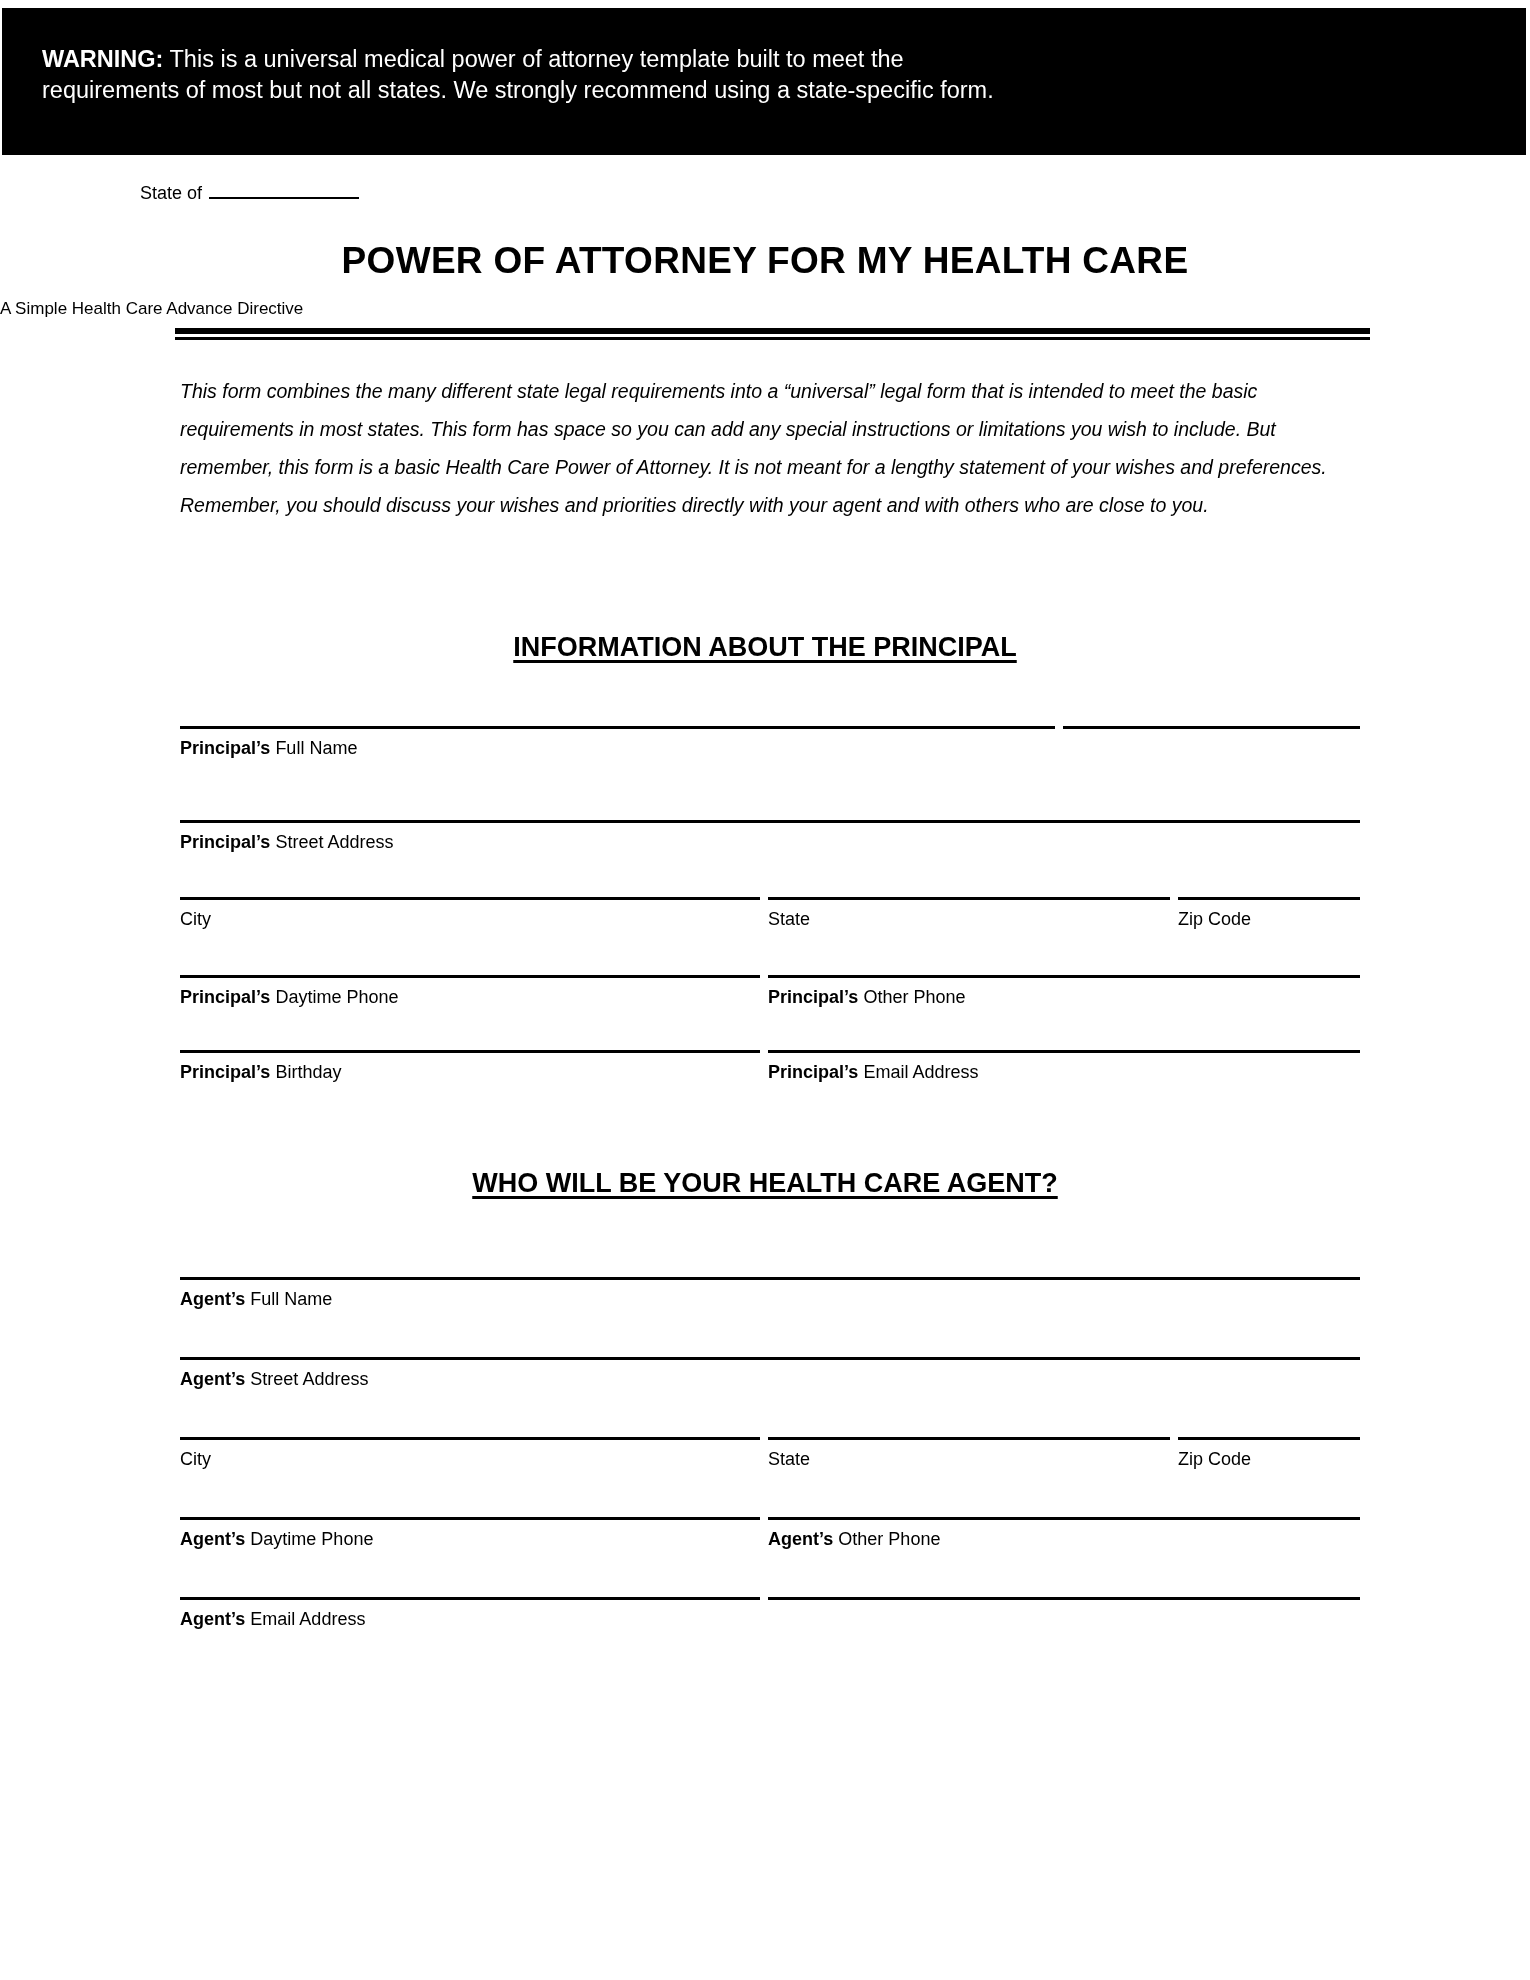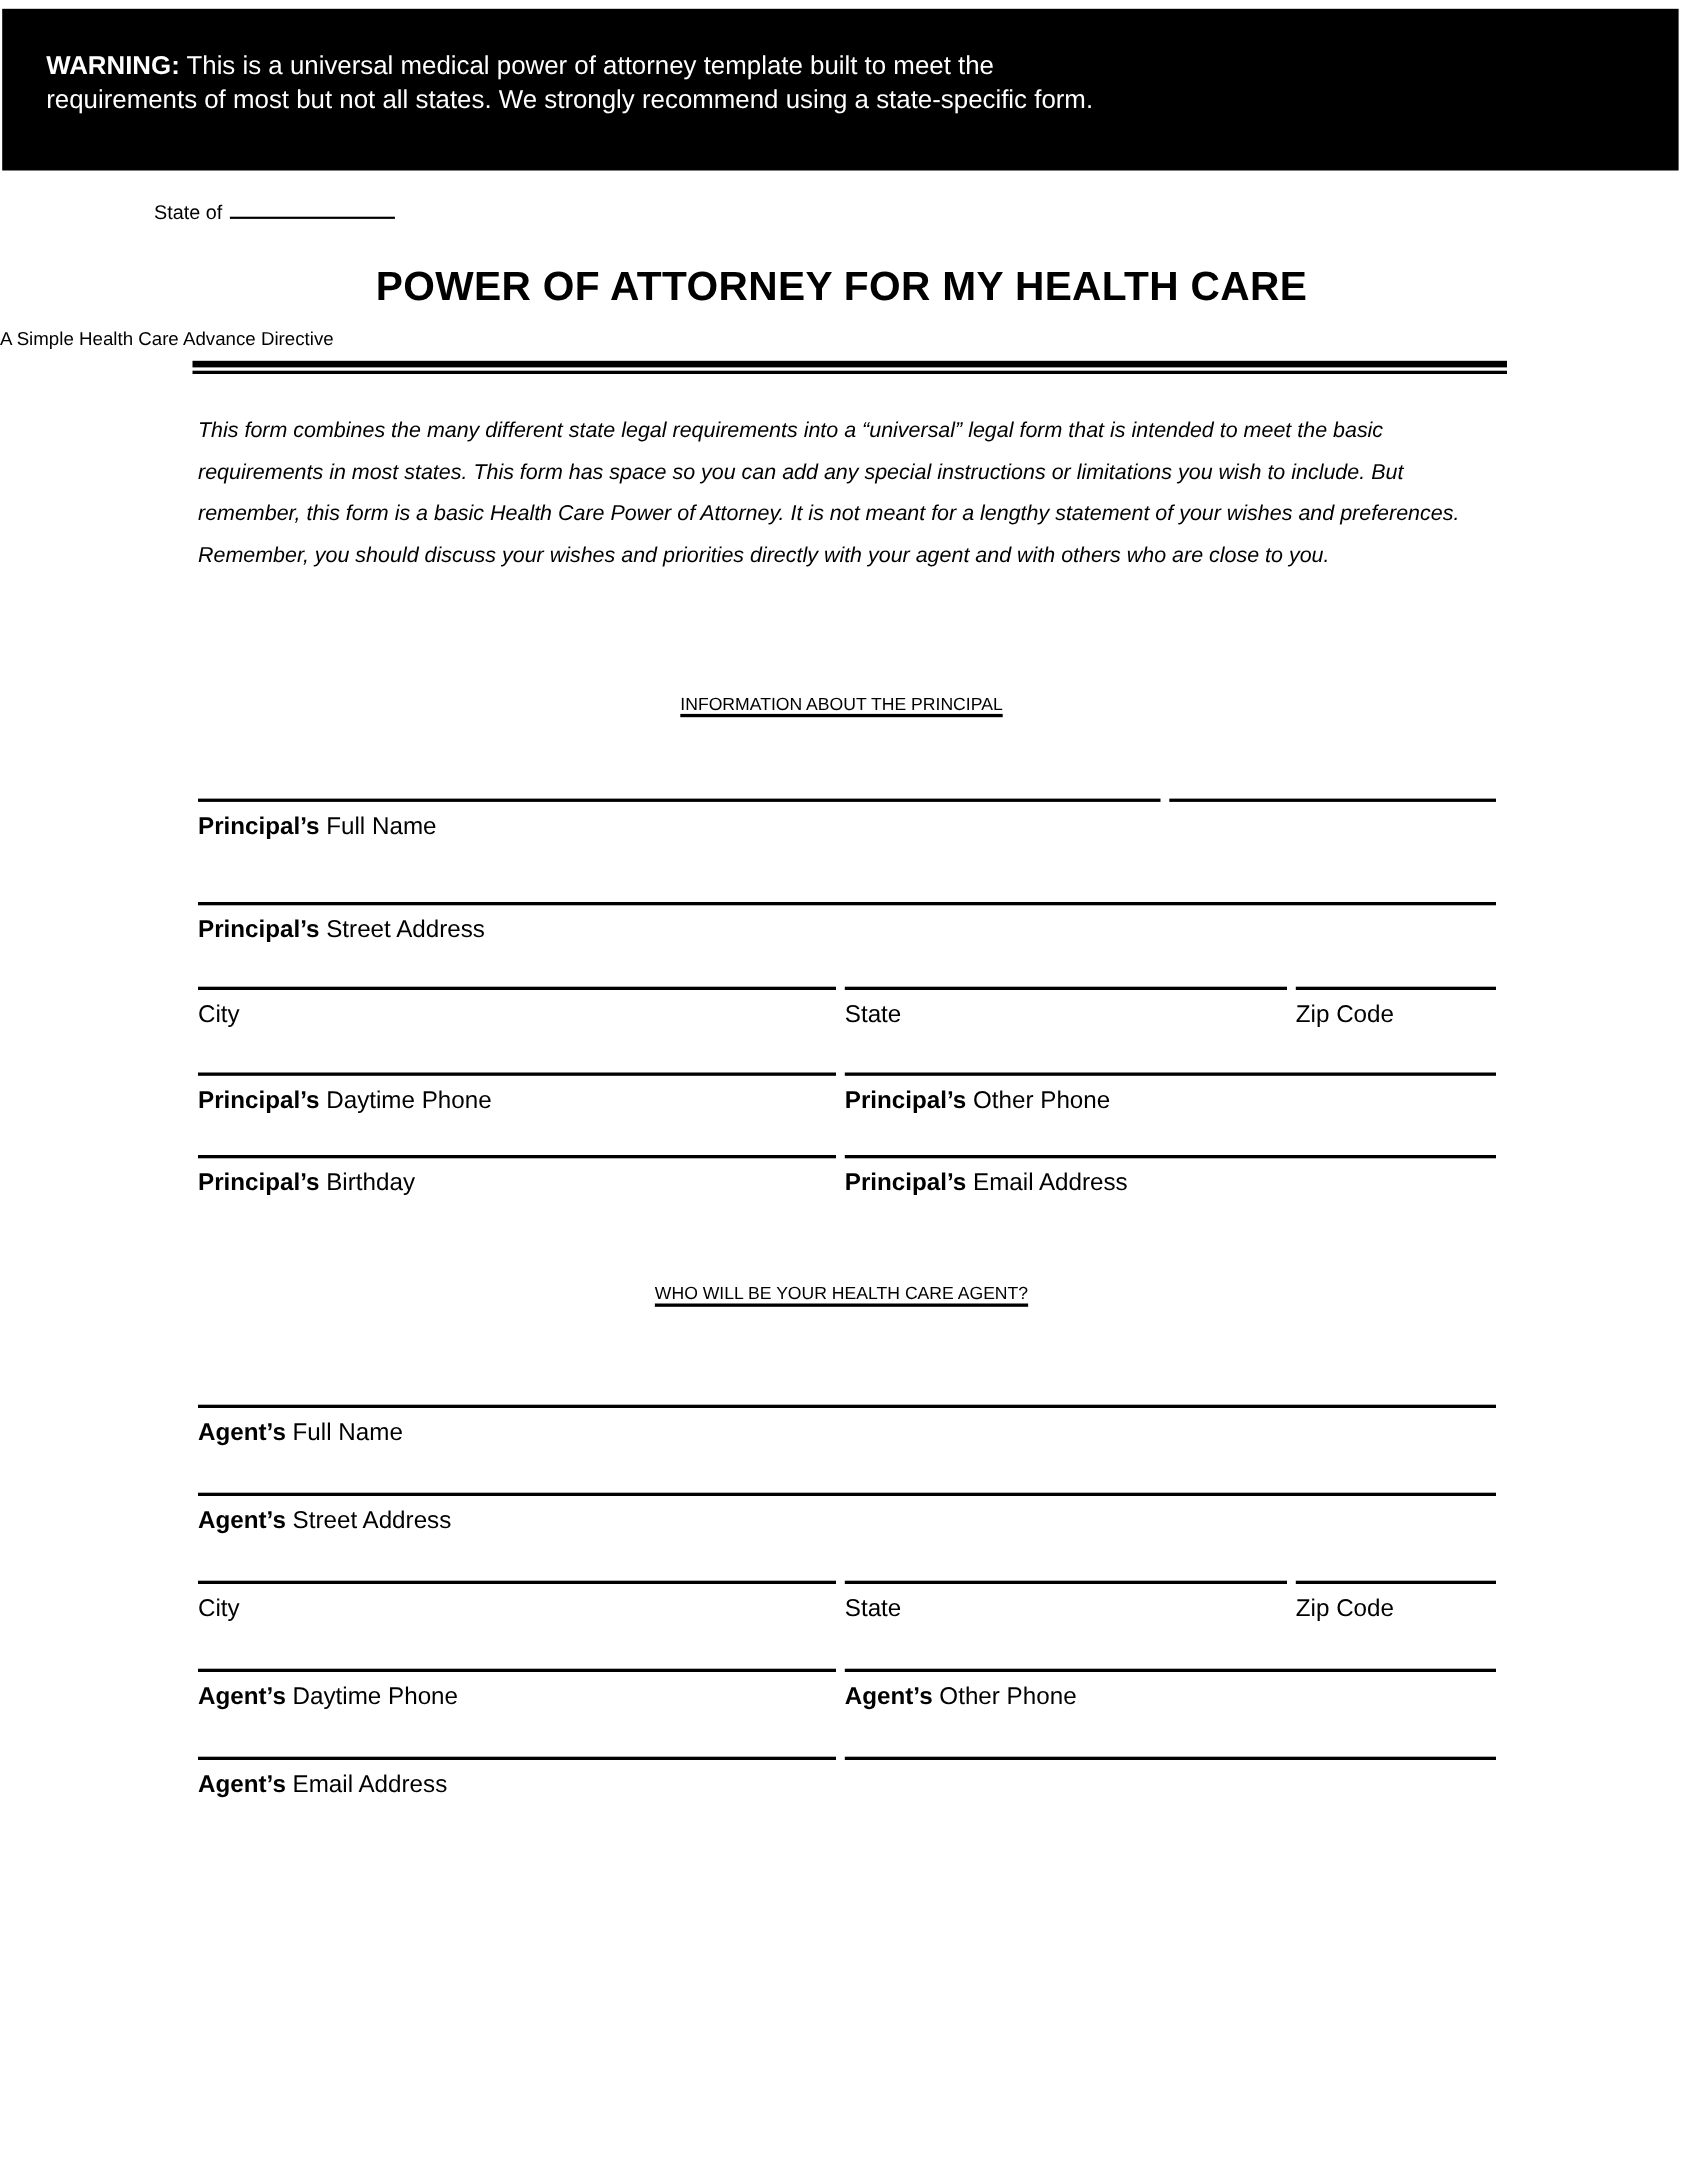--- a/index.html
+++ b/index.html
@@ -44,33 +44,33 @@
 
   
   .intro {
     position:absolute; top:372px; left:180px; width:1185px;
     font-style:italic; font-size:19.5px; line-height:38px;
   }
 
   
   .section-heading {
     position:absolute; left:0; width:100%;
-    text-align:center; font-size:16px; font-weight:normal;
+    text-align:center; font-size:27px; font-weight:bold;
     text-decoration:underline; text-decoration-thickness:2.5px; text-underline-offset:4px;
   }
   .h-principal { top:632px; }
   .h-agent { top:1168px; }
 
   
   .row {
     position:absolute; left:180px; width:1180px;
     display:flex; gap:8px;
   }
   .seg { border-top:3px solid #000; box-sizing:border-box; }
-  .field-label { margin-top:9px; font-size:22px; white-space:nowrap; }
+  .field-label { margin-top:9px; font-size:18px; white-space:nowrap; }
 
   .w-full  { width:100%; }
   .w-main  { width:875px; }
   .w-half  { width:580px; }
   .w-state { width:402px; }
   .grow    { flex:1 1 auto; }
 
   
   .p-row0 { top:726px; }
   .p-row1 { top:820px; }

